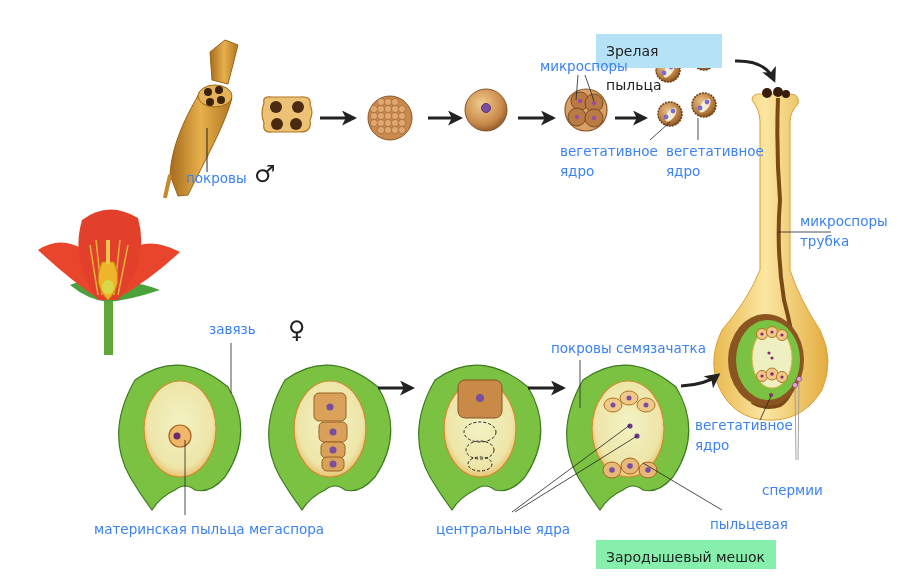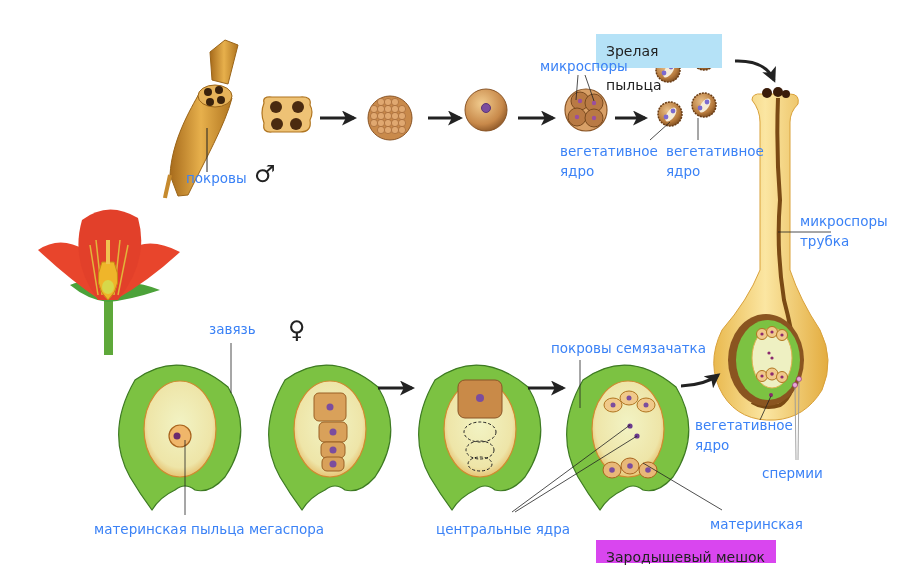--- a/index.html
+++ b/index.html
@@ -2,21 +2,21 @@
 <html><head>
 <meta charset="utf-8">
 <style>
   html, body { margin: 0; padding: 0; background: #ffffff; }
   body { width: 915px; height: 577px; position: relative; overflow: hidden;
          font-family: "DejaVu Sans", "Liberation Sans", sans-serif; }
   #stage { position: absolute; left: 0; top: 0; width: 915px; height: 577px; }
   .lbl { position: absolute; font-size: 13.5px; color: #3b82f6; line-height: 17px; white-space: nowrap; }
   .badge { position: absolute; font-size: 14px; color: #222; padding: 0 10px; line-height: 34px; }
   .badge.blue { background: #b5e2f7; left: 596px; top: 3px; height: 34px; width: 106px; margin-top: 31px; }
-  .badge.pink { background: #d946ef; left: 596px; top: 540px; height: 23px; width: 160px; }
+  .badge.pink { background: #86efac; left: 596px; top: 540px; height: 29px; width: 160px; }
   .sym { position: absolute; font-size: 24px; color: #222; line-height: 24px; }
 </style>
 </head>
 <body>
 
 <svg id="stage" viewBox="0 0 915 577" xmlns="http://www.w3.org/2000/svg">
   <defs>
     <radialGradient id="gPollen" cx="40%" cy="35%" r="70%">
       <stop offset="0%" stop-color="#e9c08a"></stop>
       <stop offset="70%" stop-color="#b77a3c"></stop>
@@ -275,20 +275,20 @@
 <div class="lbl" style="left:540px;top:58px">микроспоры</div>
 <div class="lbl" style="left:560px;top:143px">вегетативное</div>
 <div class="lbl" style="left:560px;top:163px">ядро</div>
 <div class="lbl" style="left:666px;top:143px">вегетативное</div>
 <div class="lbl" style="left:666px;top:163px">ядро</div>
 
 <div class="lbl" style="left:800px;top:213px">микроспоры</div>
 <div class="lbl" style="left:800px;top:233px">трубка</div>
 <div class="lbl" style="left:695px;top:417px">вегетативное</div>
 <div class="lbl" style="left:695px;top:437px">ядро</div>
-<div class="lbl" style="left:762px;top:465px">спермии</div>
+<div class="lbl" style="left:762px;top:482px">спермии</div>
 
 <div class="lbl" style="left:209px;top:321px">завязь</div>
 <div class="sym" style="left:288px;top:318px">♀</div>
 <div class="lbl" style="left:94px;top:521px">материнская пыльца мегаспора</div>
 <div class="lbl" style="left:551px;top:340px">покровы семязачатка</div>
 <div class="lbl" style="left:436px;top:521px">центральные ядра</div>
-<div class="lbl" style="left:710px;top:516px">материнская</div>
+<div class="lbl" style="left:710px;top:516px">пыльцевая</div>
 
 </body></html>

